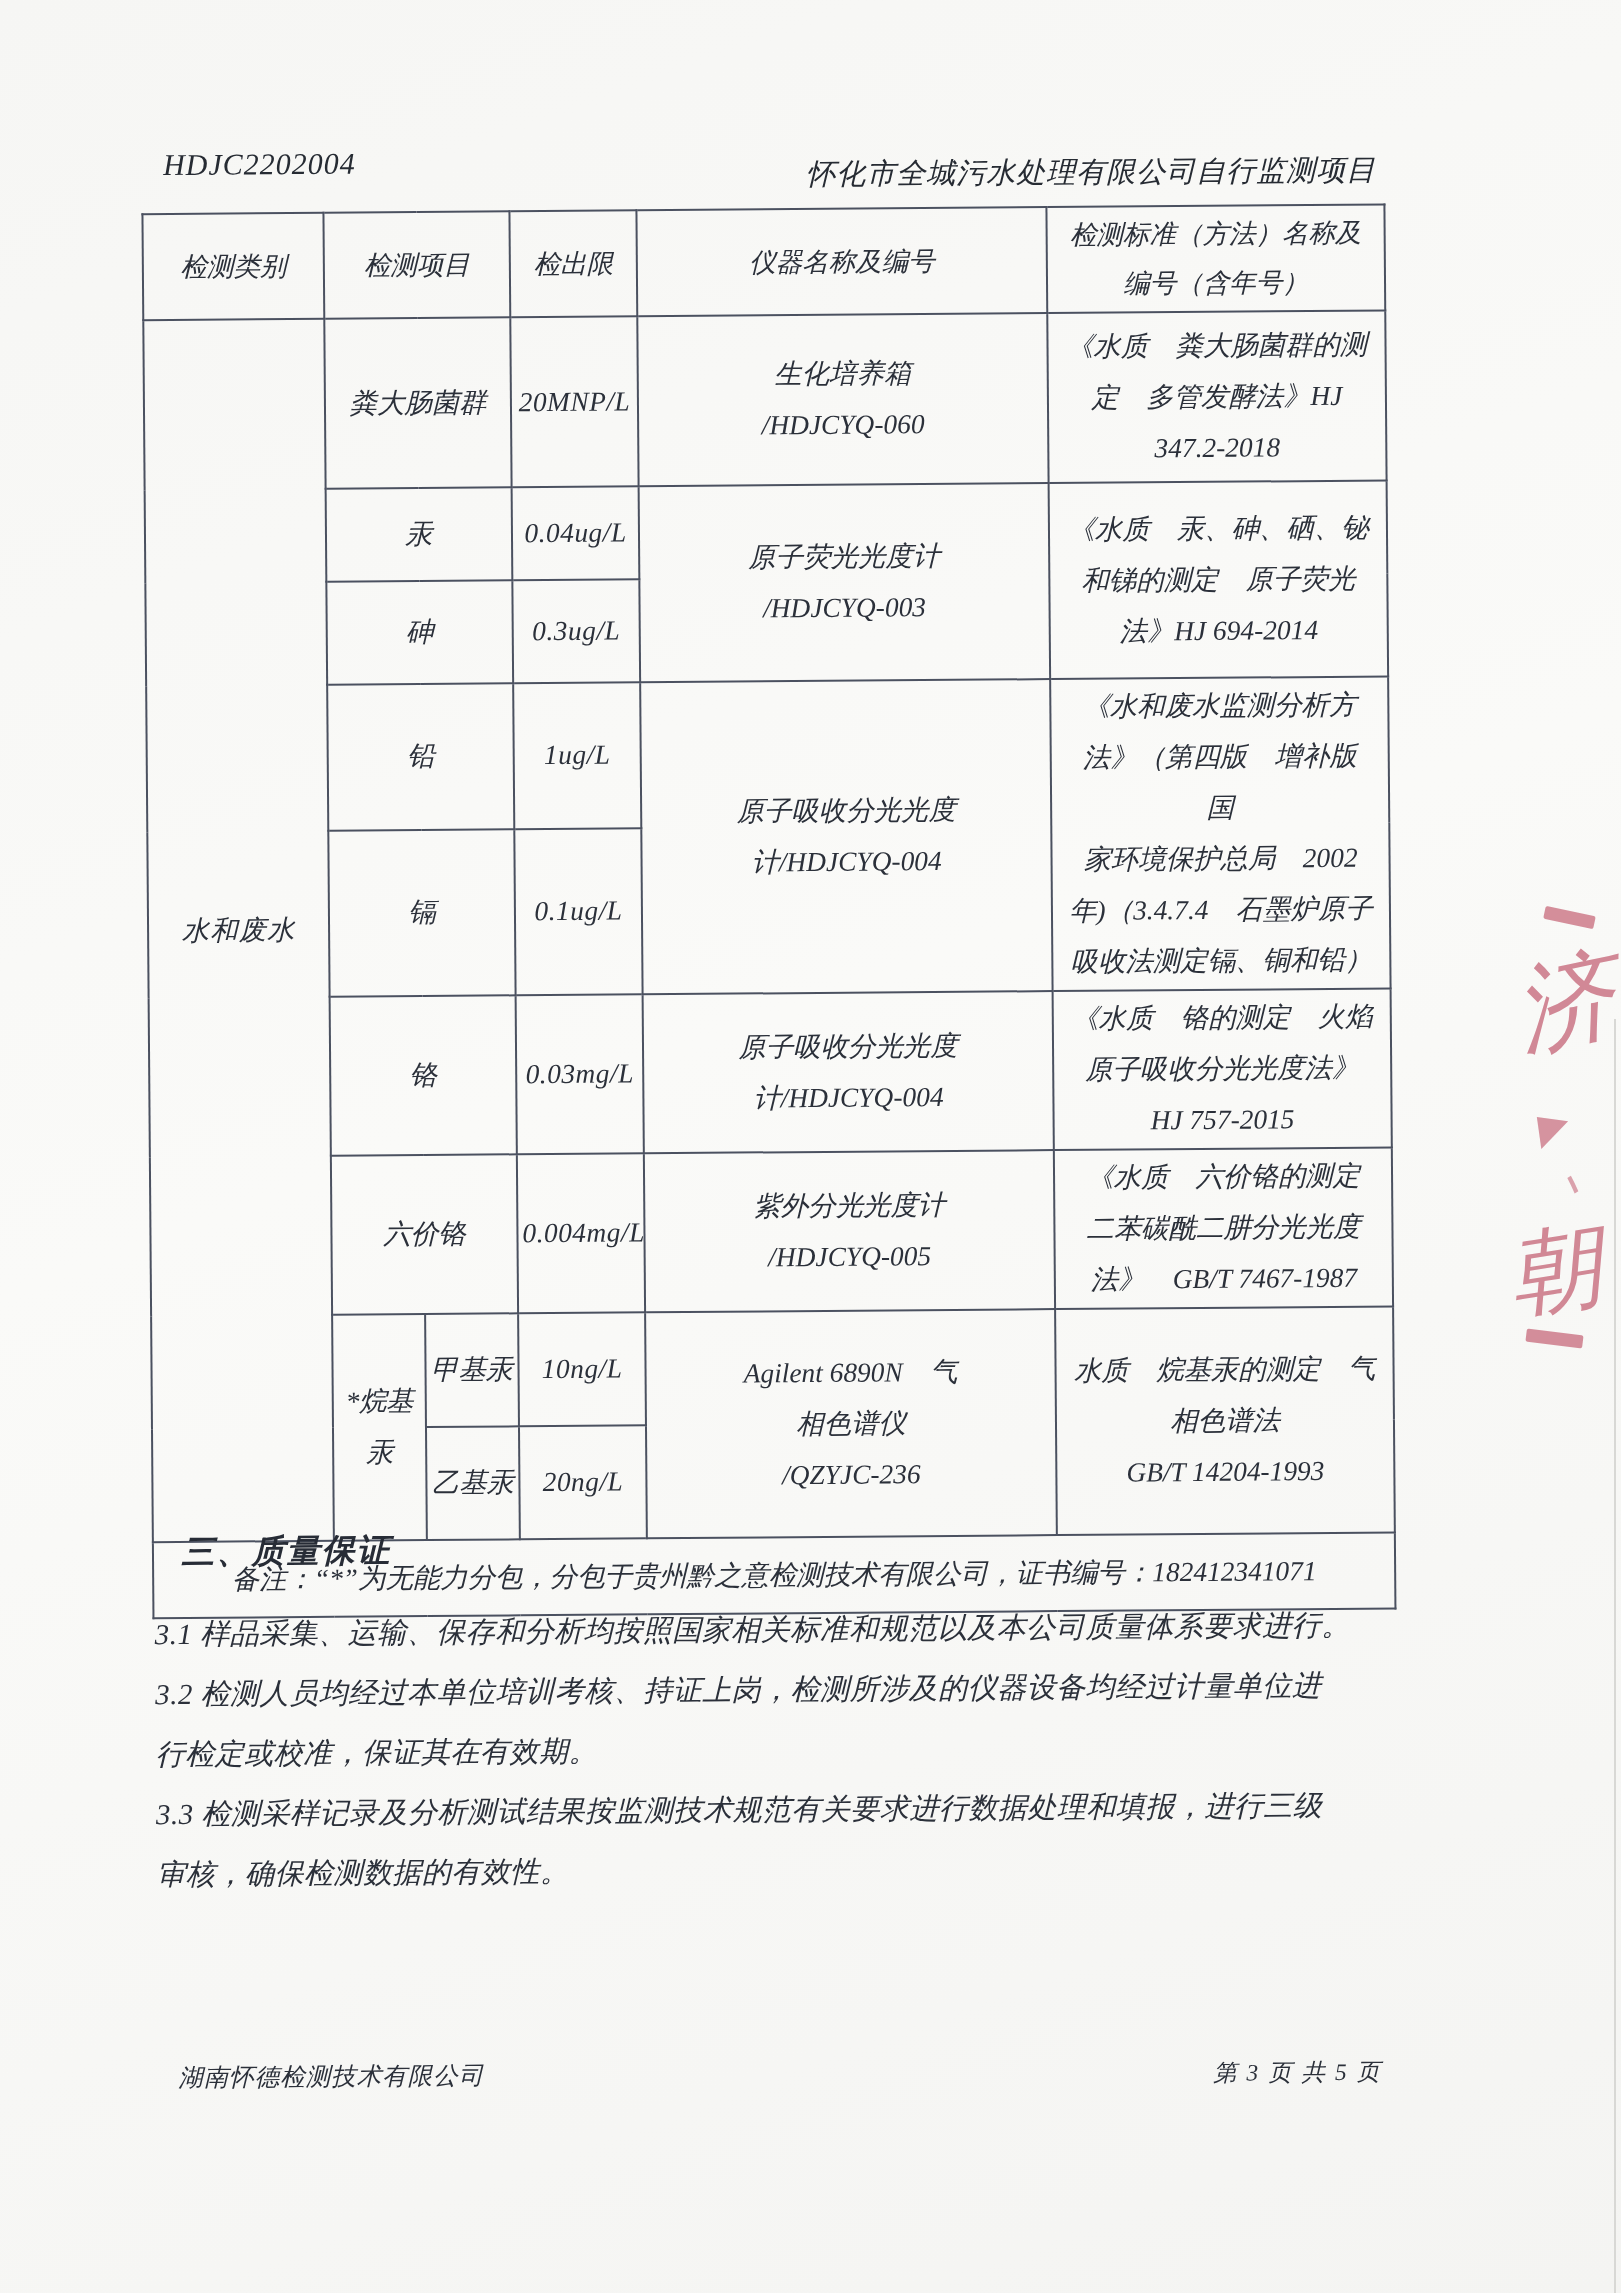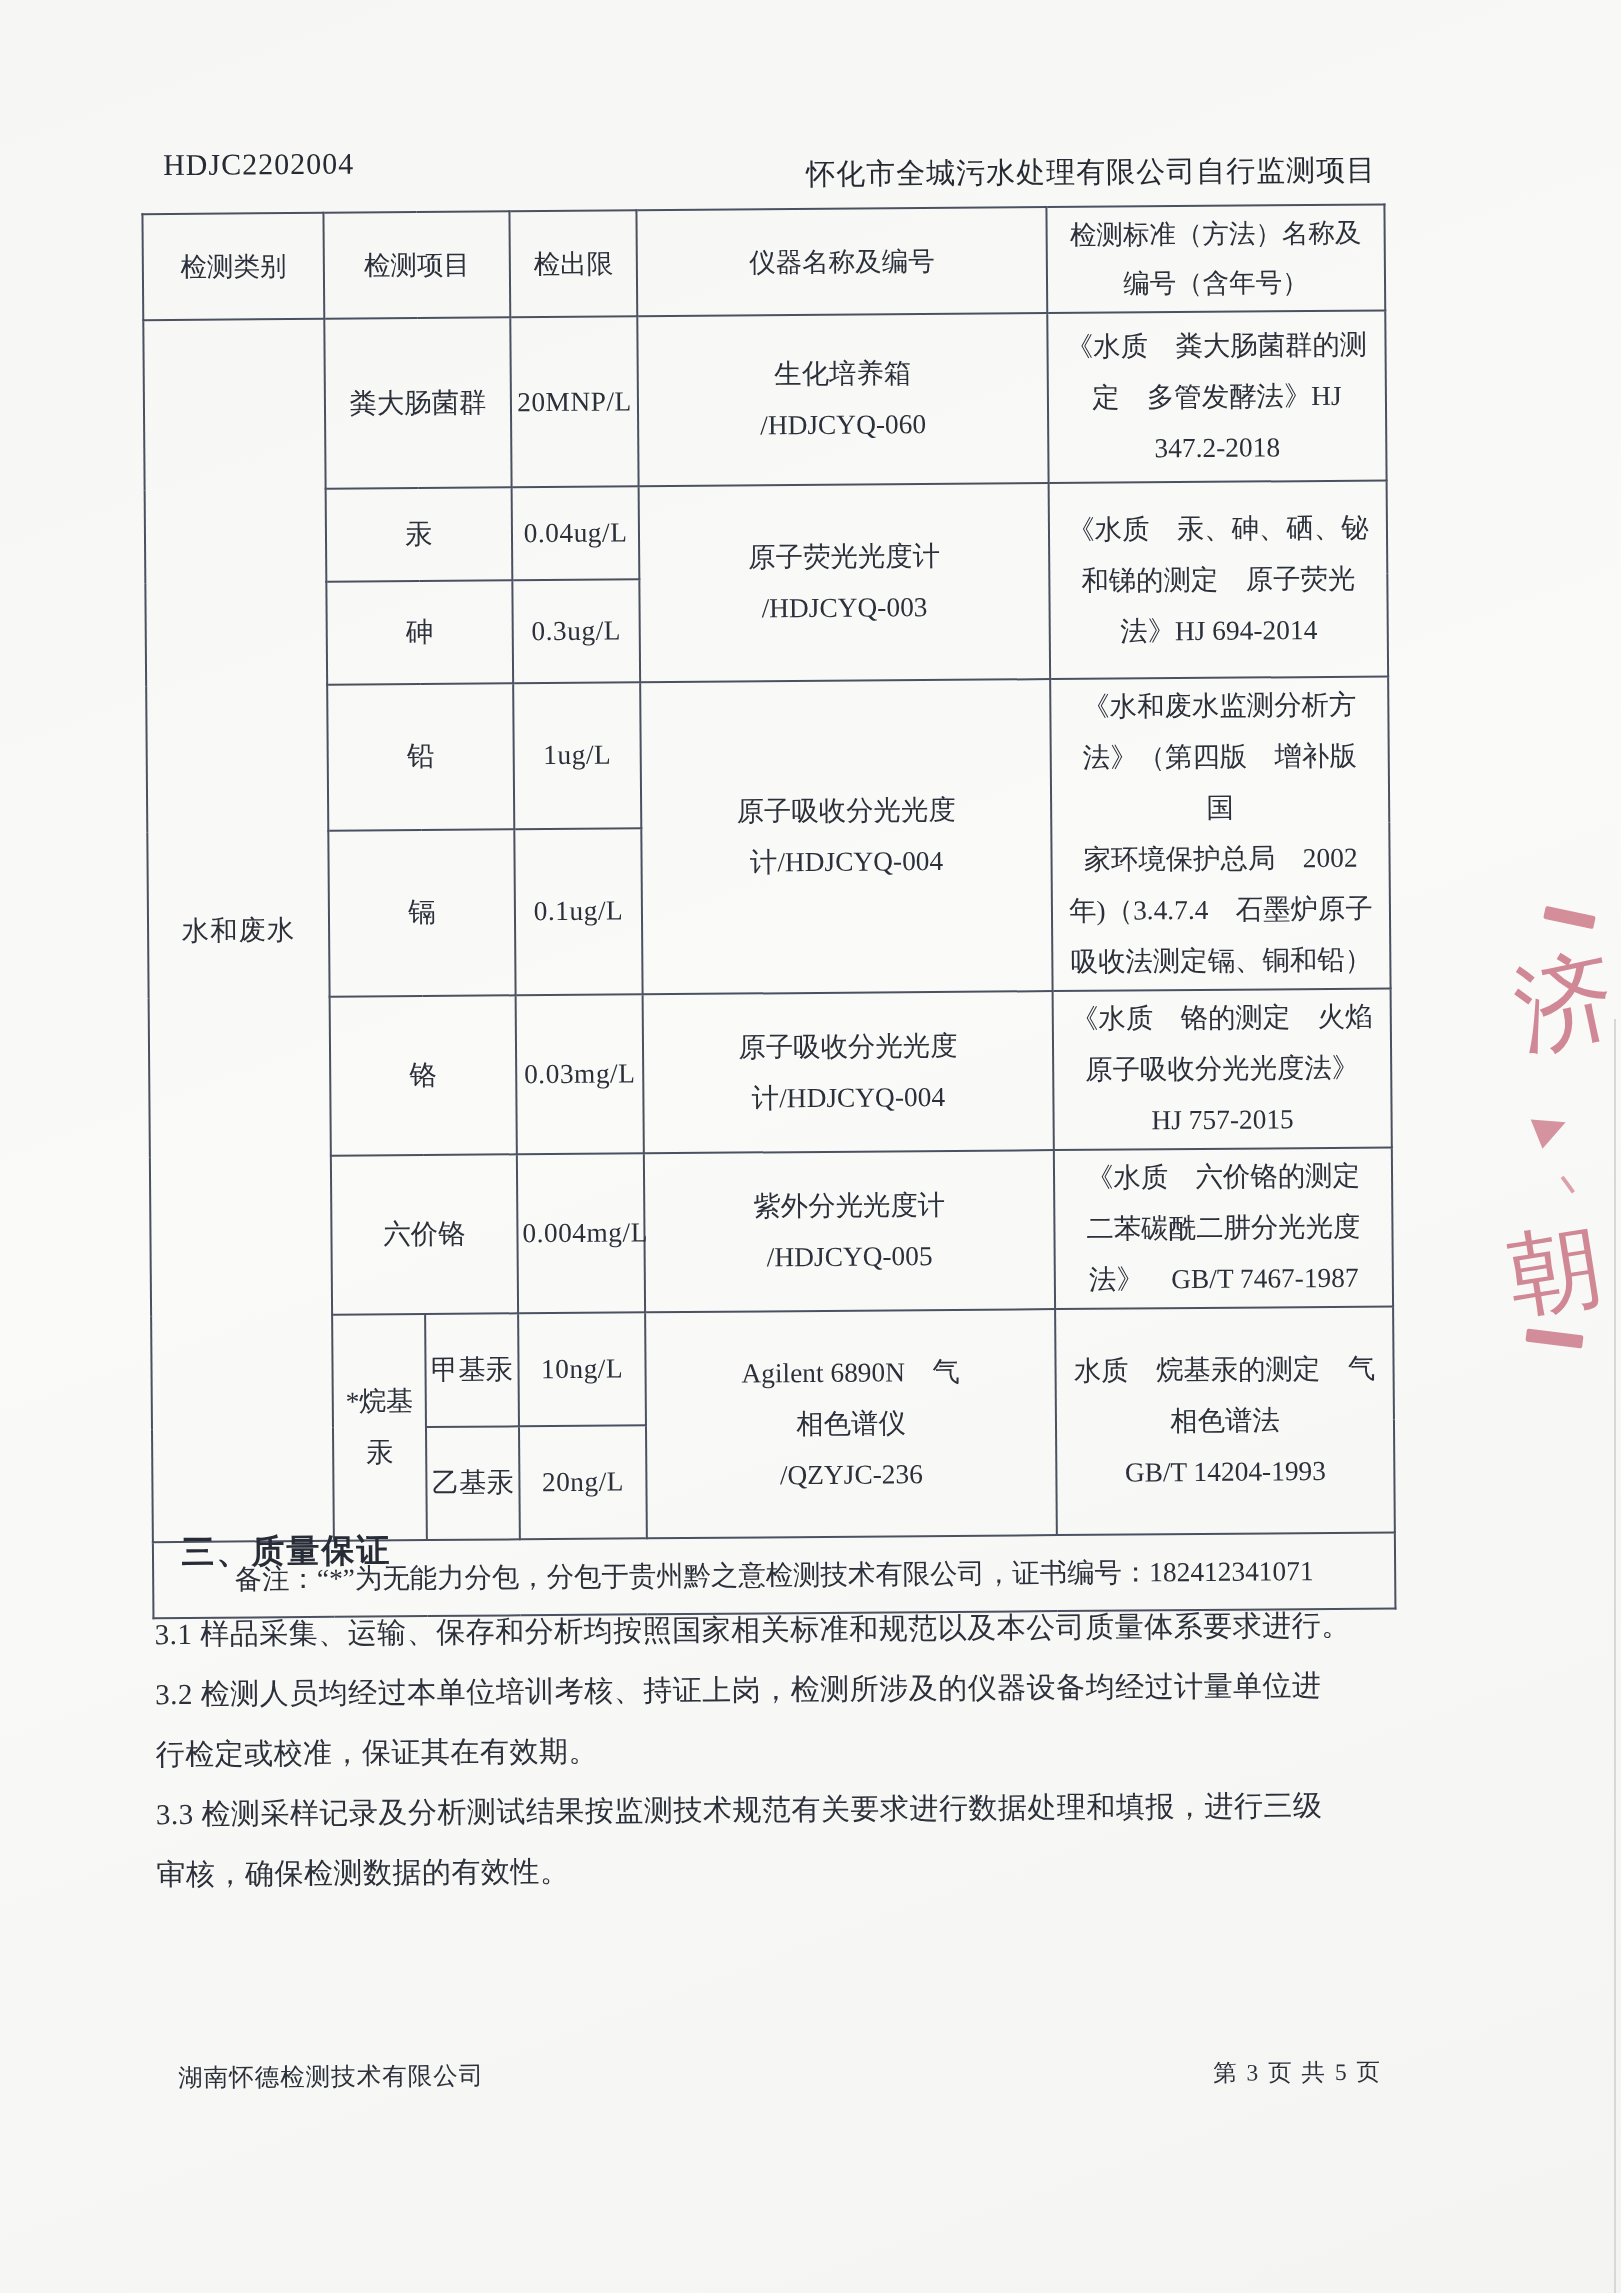--- a/index.html
+++ b/index.html
@@ -2,20 +2,21 @@
 <html><head>
 <meta charset="utf-8">
 <style>
   html,body{margin:0;padding:0;}
   body{width:1621px;height:2294px;background:#e9e9e9;}
   .page{
     position:relative;width:1621px;height:2294px;overflow:hidden;
     background:linear-gradient(160deg,#f6f6f4 0%,#fafaf8 45%,#f4f4f2 100%);
     font-family:"Liberation Serif", serif;
     color:#2e333d;
+    font-style:italic;
   }
   .scan{position:absolute;inset:0;transform:rotate(-0.45deg);transform-origin:50% 40%;}
 
   .doc-header-left{position:absolute;left:169px;top:143px;font-size:30px;letter-spacing:1px;color:#262b33;}
   .doc-header-right{position:absolute;left:812px;top:155px;font-size:29px;letter-spacing:1px;color:#262b33;}
 
   table.items-table{
     position:absolute;left:147px;top:208px;width:1243px;
     border-collapse:collapse;table-layout:fixed;
   }

